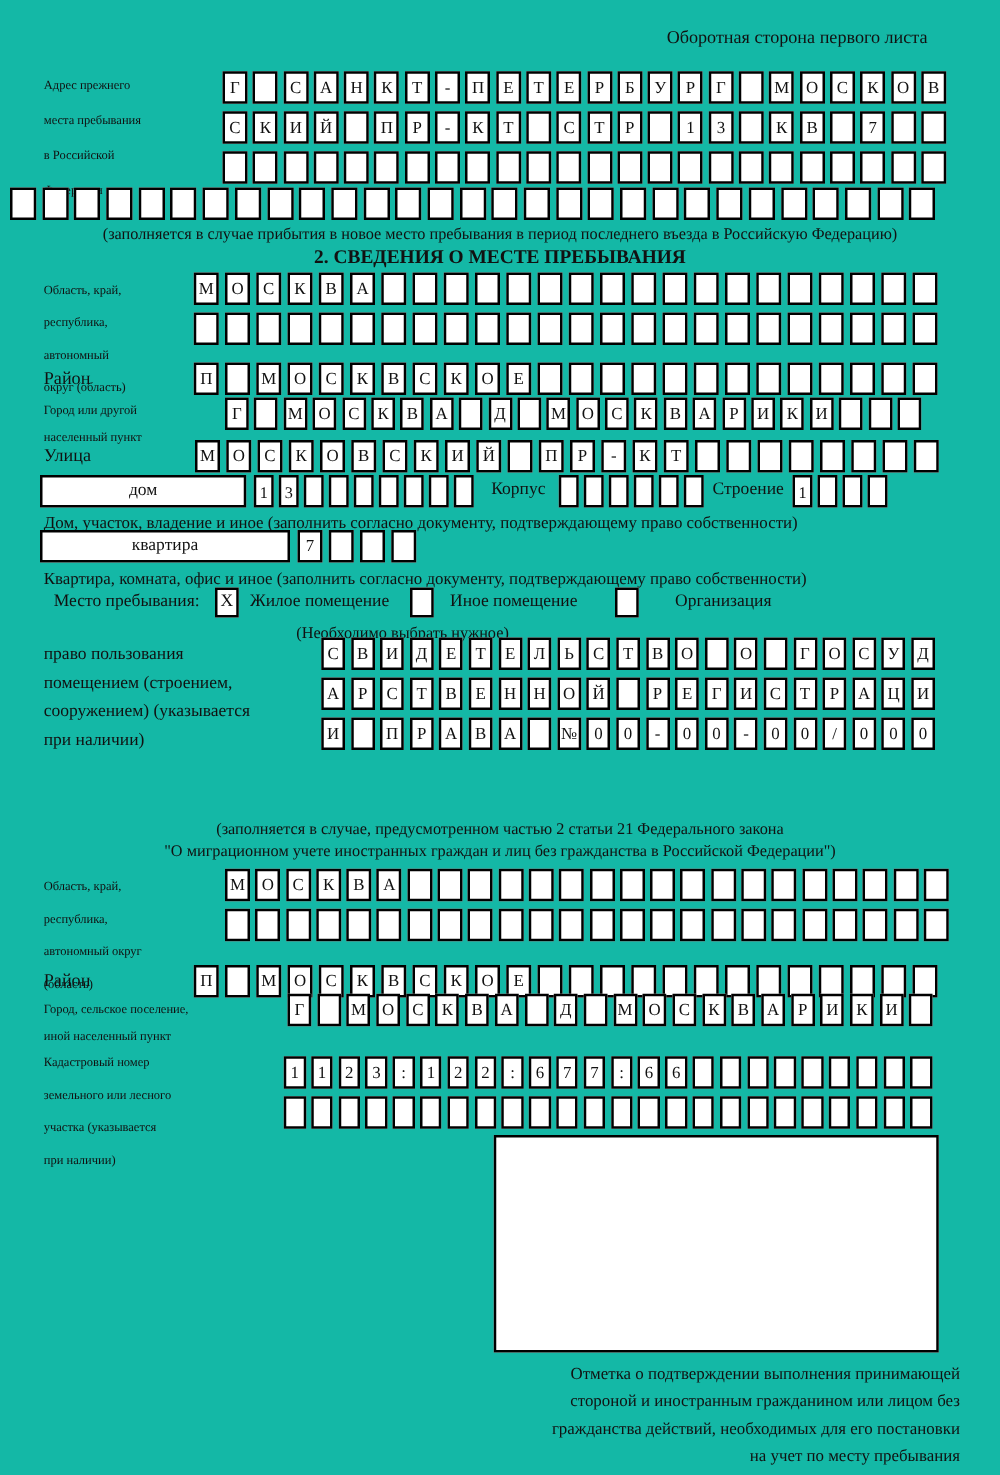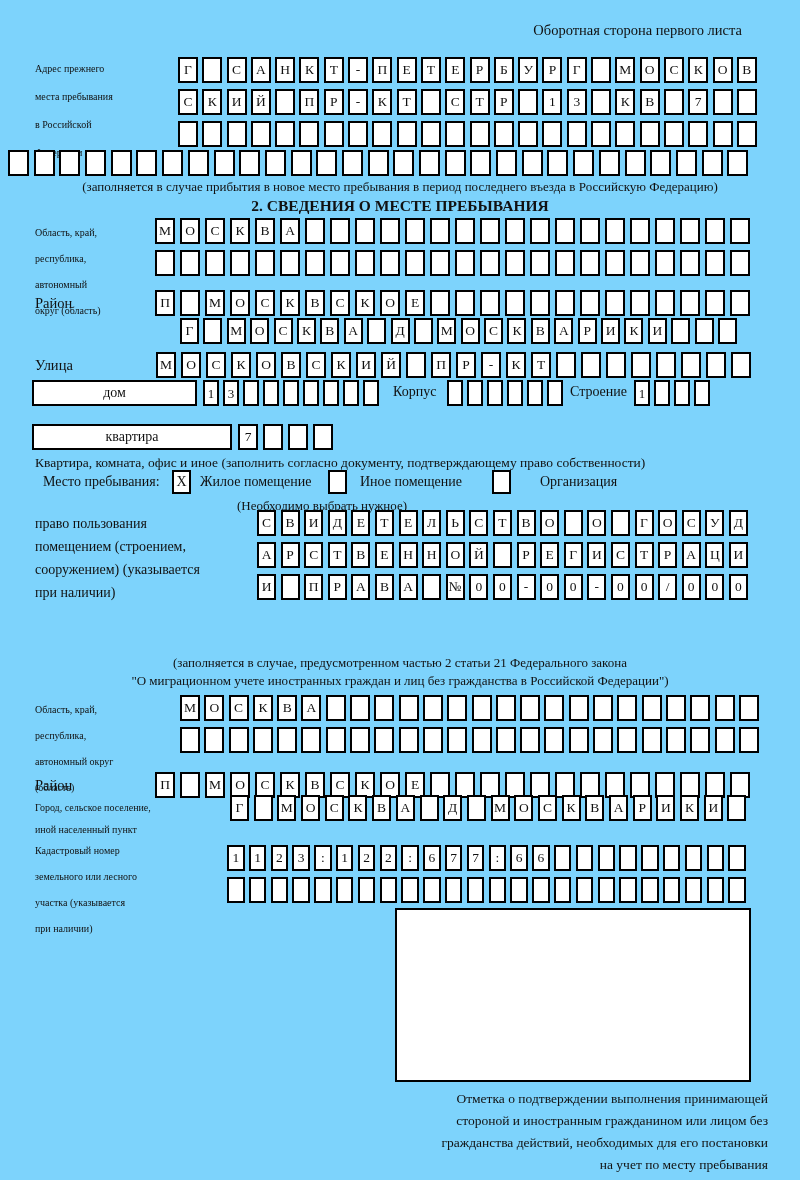--- a/index.html
+++ b/index.html
@@ -1,16 +1,16 @@
 <!DOCTYPE html>
 <html><head>
 <meta charset="utf-8">
 <style>
   html,body{margin:0;padding:0;background:#fff;}
-  #page{position:relative;width:800px;height:1180px;background:#7dd3fc;color:#111;
+  #page{position:relative;width:800px;height:1180px;background:#14b8a6;color:#111;
         font-family:"Liberation Serif","DejaVu Serif",serif;overflow:hidden;}
   .cells{position:absolute;display:flex;}
   .cell{flex:none;box-sizing:border-box;width:20px;height:26px;border:2px solid #000;
         background:#fff;display:flex;align-items:center;justify-content:center;
         font-size:13.5px;line-height:1;}
   .p24{gap:4.3px}
   .p25{gap:5px}
   .p23g{gap:4.4px}.p23g .cell{width:19px}
   .p23f{gap:4.7px}.p23f .cell{width:19px}
   .p29{gap:4.7px}.p29 .cell{width:21px}
@@ -240,20 +240,24 @@
       <span class="cell"></span>
       <span class="cell"></span>
       <span class="cell"></span>
       <span class="cell"></span>
       <span class="cell"></span>
       <span class="cell"></span>
       <span class="cell"></span>
       <span class="cell"></span>
     </div>
 
+  <div class="sidelabel lh22" style="left:35px;top:318px">
+      <div>Город или другой</div>
+      <div>населенный пункт</div>
+    </div>
   <div class="cells p23g" style="left:180px;top:318px">
       <span class="cell">Г</span>
       <span class="cell"></span>
       <span class="cell">М</span>
       <span class="cell">О</span>
       <span class="cell">С</span>
       <span class="cell">К</span>
       <span class="cell">В</span>
       <span class="cell">А</span>
       <span class="cell"></span>
@@ -323,20 +327,21 @@
       <span class="cell"></span>
       <span class="cell"></span>
     </div>
   <div class="inline-label" style="left:570px;top:384px">Строение</div>
   <div class="cells pS" style="left:634px;top:380px">
       <span class="cell">1</span>
       <span class="cell"></span>
       <span class="cell"></span>
       <span class="cell"></span>
     </div>
+  <div class="caption" style="left:35px;top:410px">Дом, участок, владение и иное (заполнить согласно документу, подтверждающему право собственности)</div>
 
   <div class="widebox" style="left:32px;top:424px;width:200px">квартира</div>
   <div class="cells pM" style="left:238px;top:424px">
       <span class="cell">7</span>
       <span class="cell"></span>
       <span class="cell"></span>
       <span class="cell"></span>
     </div>
   <div class="caption" style="left:35px;top:455px">Квартира, комната, офис и иное (заполнить согласно документу, подтверждающему право собственности)</div>
 

